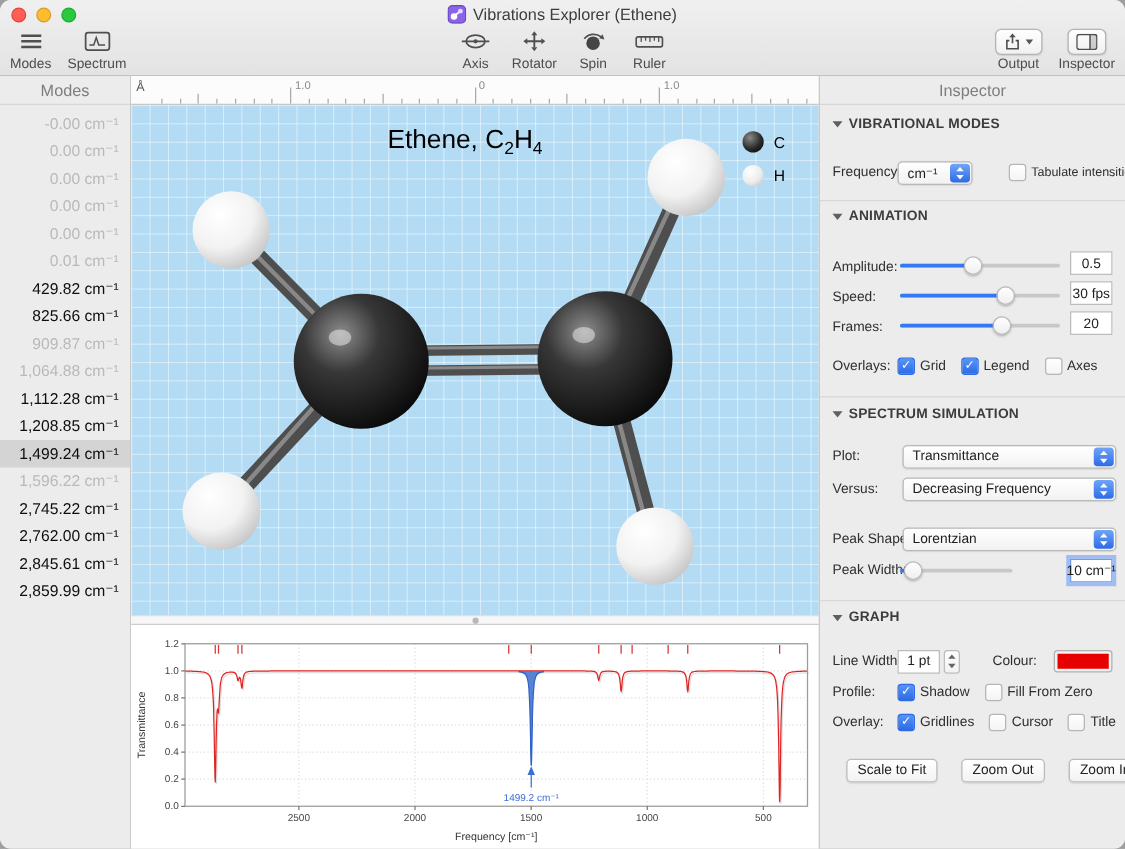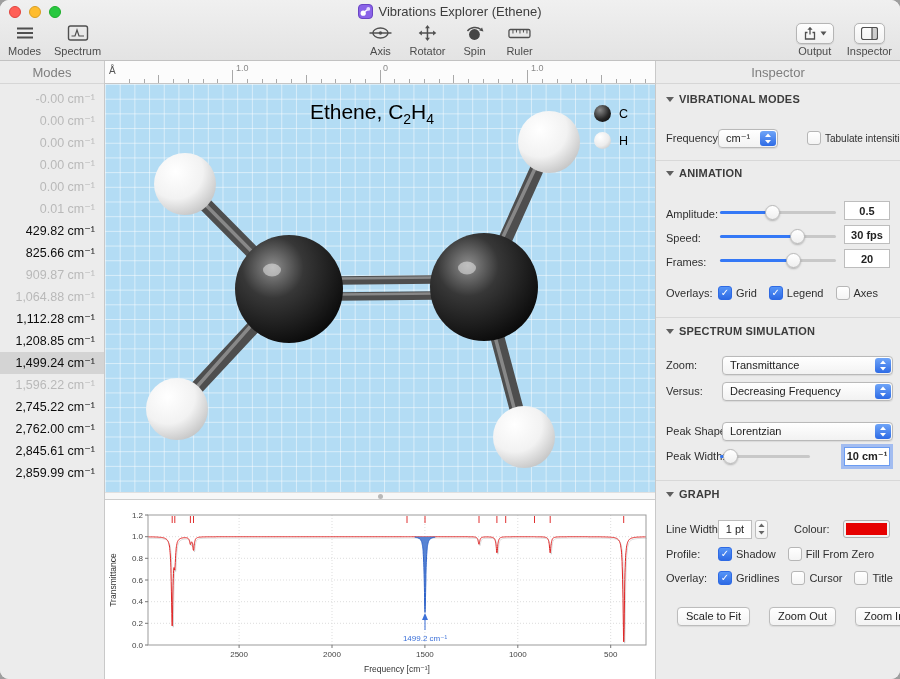--- a/index.html
+++ b/index.html
@@ -72,21 +72,21 @@
   
   .inspector{position:absolute;top:61px;left:655px;right:0;bottom:0;background:#ececec;border-left:1px solid #c9c9c9;}
   .ibody{position:absolute;top:23px;left:0;right:0;bottom:0;}
   .isec{position:absolute;left:10px;height:14px;display:flex;align-items:center;font-size:11px;font-weight:bold;color:#3c3c3c;letter-spacing:.2px;}
   .tri{width:0;height:0;border-left:4px solid transparent;border-right:4px solid transparent;border-top:5px solid #5f5f5f;display:inline-block;margin-right:5px;}
   .divider{position:absolute;left:0;right:0;height:1px;background:#d8d8d8;}
   .irow{position:absolute;left:0;right:0;height:22px;display:flex;align-items:center;}
   .frow{height:24px;display:flex;align-items:flex-end;}
   .ilabel{font-size:11px;color:#2f2f2f;padding-left:10px;white-space:nowrap;}
   .w62{width:62px;flex:none;}
-  .w46{width:46px;flex:none;font-weight:bold;}
+  .w46{width:34px;flex:none;}
   .field{height:19px;border:1px solid #bdbdbd;background:#fff;font-size:11px;display:flex;align-items:center;justify-content:center;color:#222;white-space:nowrap;}
   .focusring{box-shadow:0 0 0 3px rgba(74,130,246,.45);border-color:#6b9cf2;}
   .popup{position:relative;height:19px;border:1px solid #b9b9b9;border-radius:4px;background:linear-gradient(#fff,#f2f2f2);display:flex;align-items:center;box-shadow:0 .5px 1px rgba(0,0,0,.08);flex:1;margin:0 7px 0 4px;}
   .popup-text{font-size:11px;padding-left:7px;color:#1c1c1c;white-space:nowrap;overflow:hidden;flex:1;}
   .popup-step{position:absolute;right:1px;top:1px;bottom:1px;width:16px;border-radius:3px;background:linear-gradient(#6fa5f8,#2e6be5);display:flex;align-items:center;justify-content:center;}
   .cb{display:flex;align-items:center;margin-right:12px;}
   .cbbox{width:14px;height:14px;border-radius:3px;border:1px solid #b6b6b6;background:linear-gradient(#fff,#f4f4f4);display:flex;align-items:center;justify-content:center;font-size:10px;color:#fff;line-height:1;flex:none;}
   .cbbox.on{background:linear-gradient(#5695f7,#2e6ae4);border-color:#2e6ae4;}
   .cblabel{font-size:11px;color:#2f2f2f;margin-left:4px;white-space:nowrap;}
   .cb-small .cblabel{font-size:10px;}
@@ -512,21 +512,21 @@
           </span>
       </div>
       <div class="divider" style="top:233px"></div>
 
       <div class="isec" style="top:240px">
           <span class="tri"></span>
           <span>SPECTRUM SIMULATION</span>
         </div>
       <div id="sim-rows">
     <div class="irow" style="top:270px">
-      <span class="ilabel w62">Zoom:</span>
+      <span class="ilabel w62">Plot:</span>
       <span class="popup">
         <span class="popup-text">Transmittance</span>
         <span class="popup-step">
                 <svg width="8" height="11" viewBox="0 0 8 11">
                   <path d="M4 0.5 7 4H1Z" fill="#fff"></path>
                   <path d="M4 10.5 1 7H7Z" fill="#fff"></path>
                 </svg>
               </span>
       </span>
     </div>

